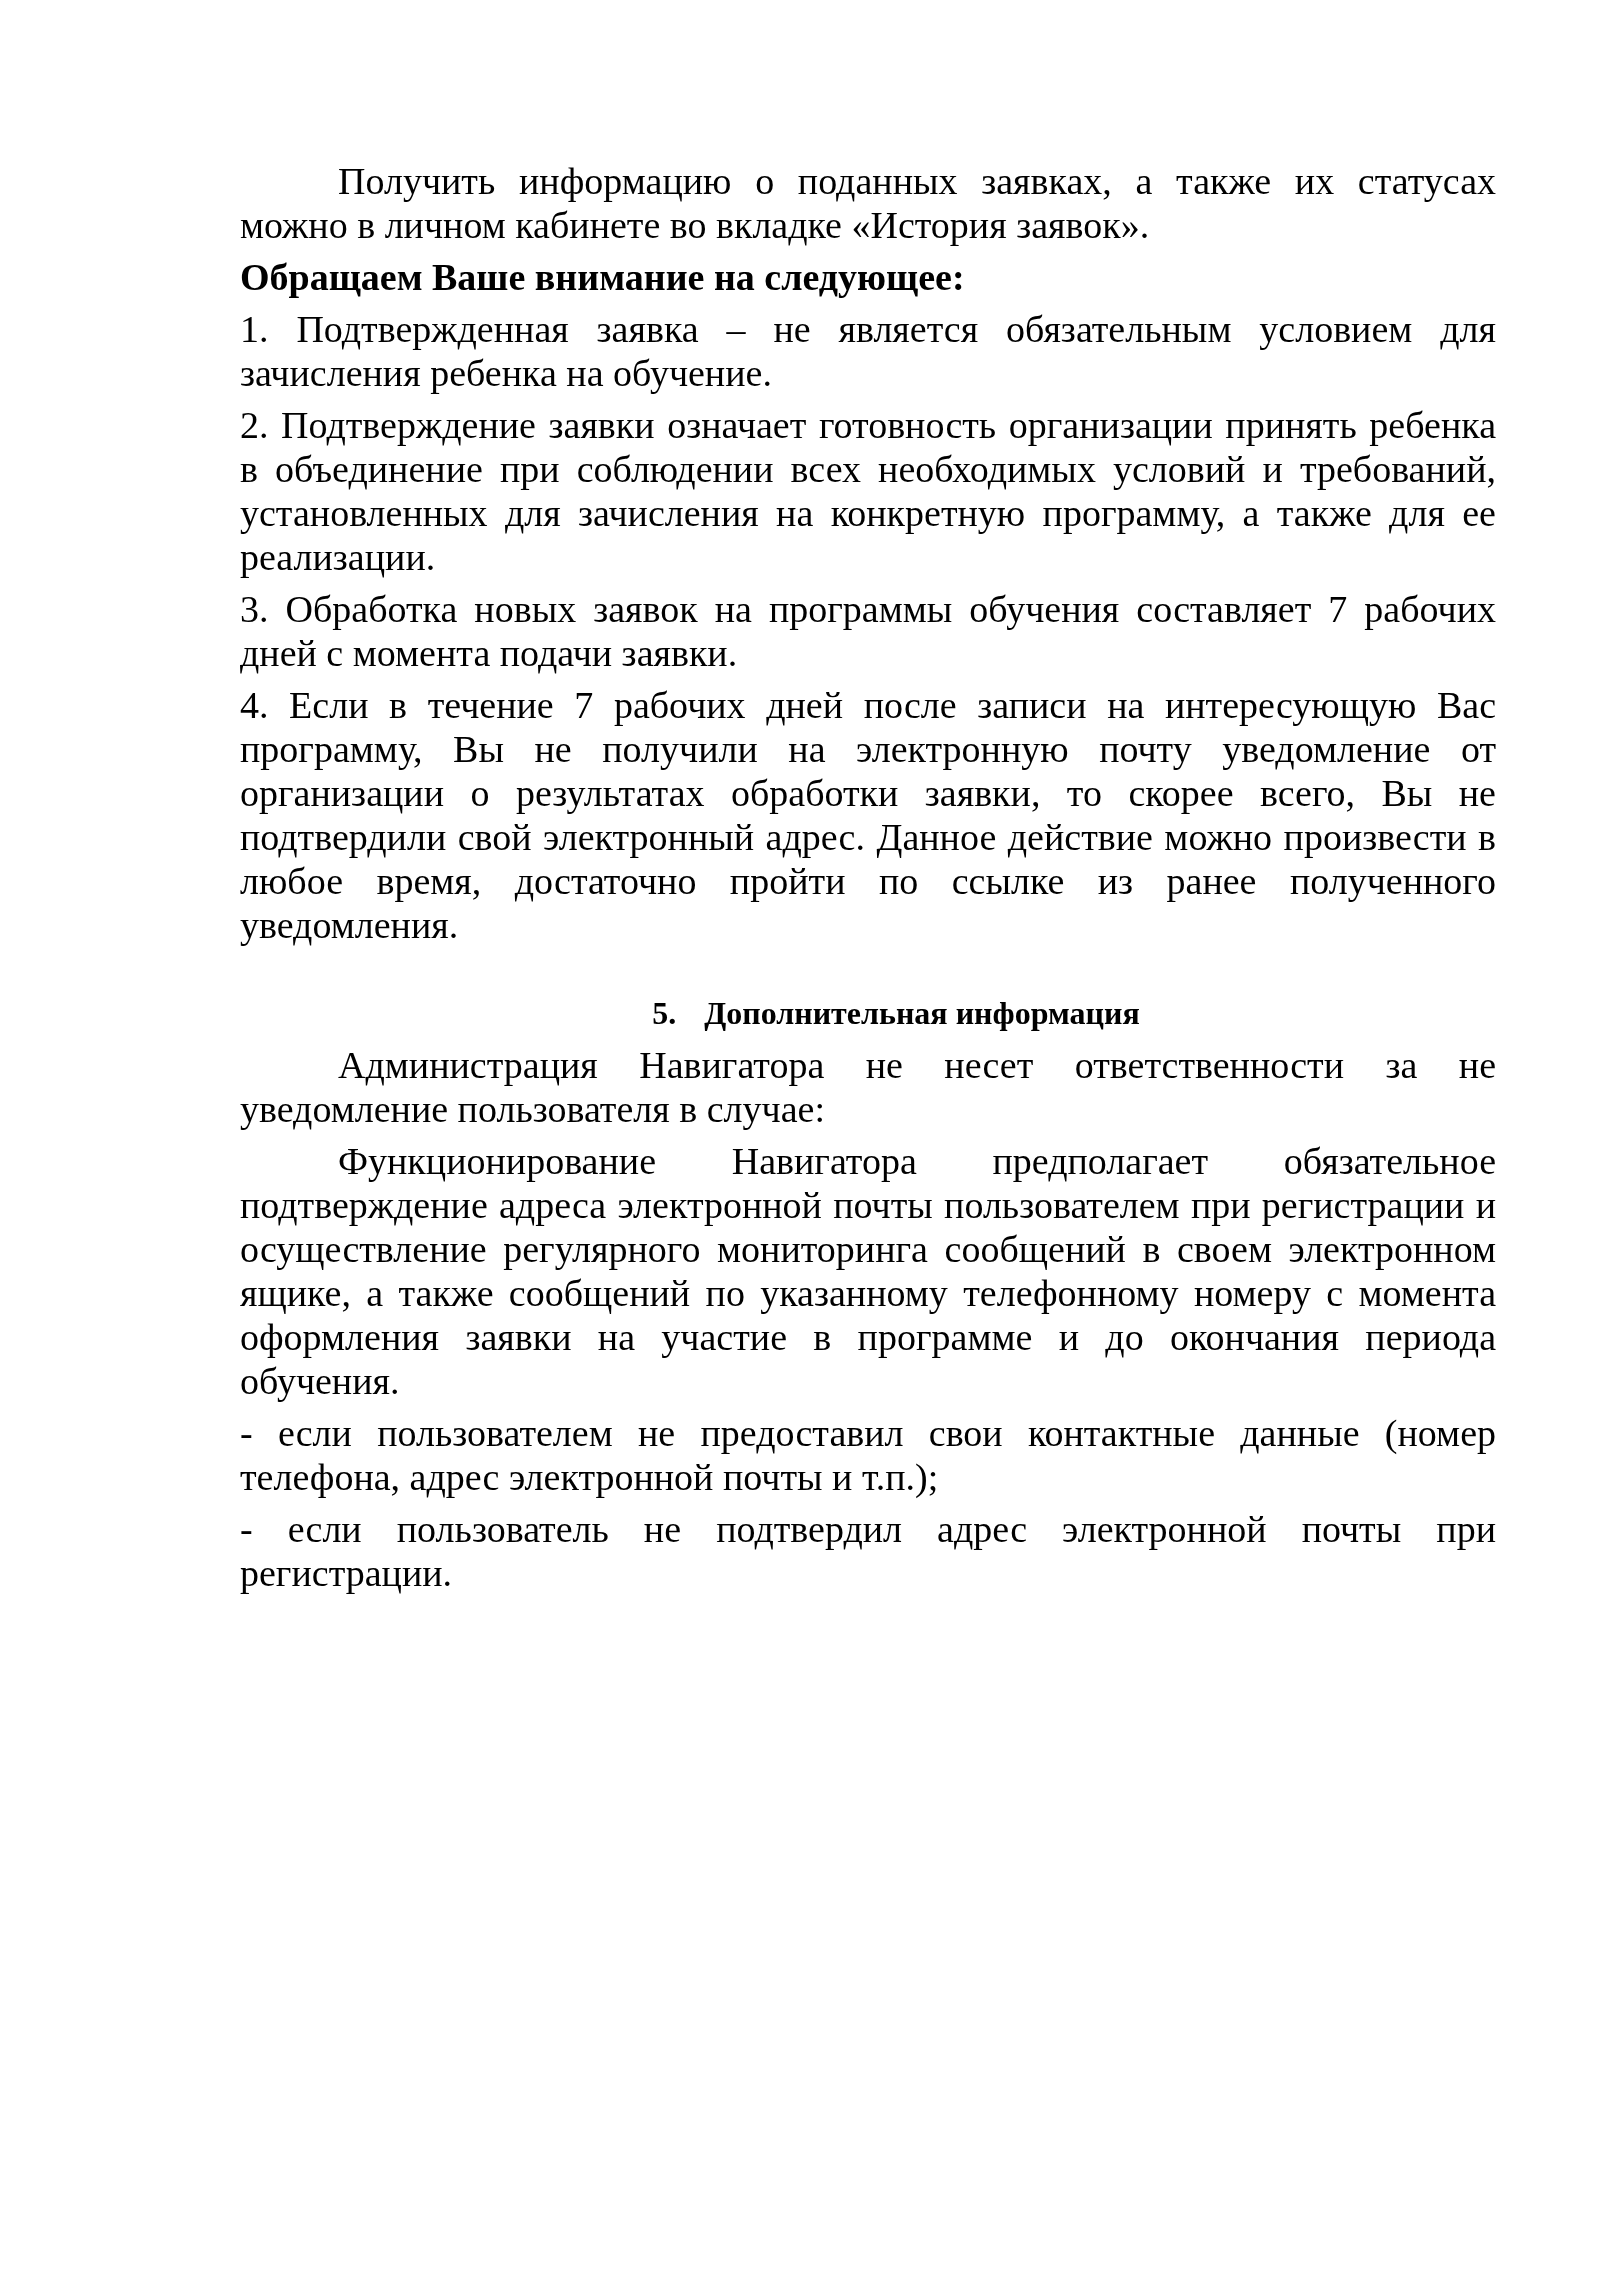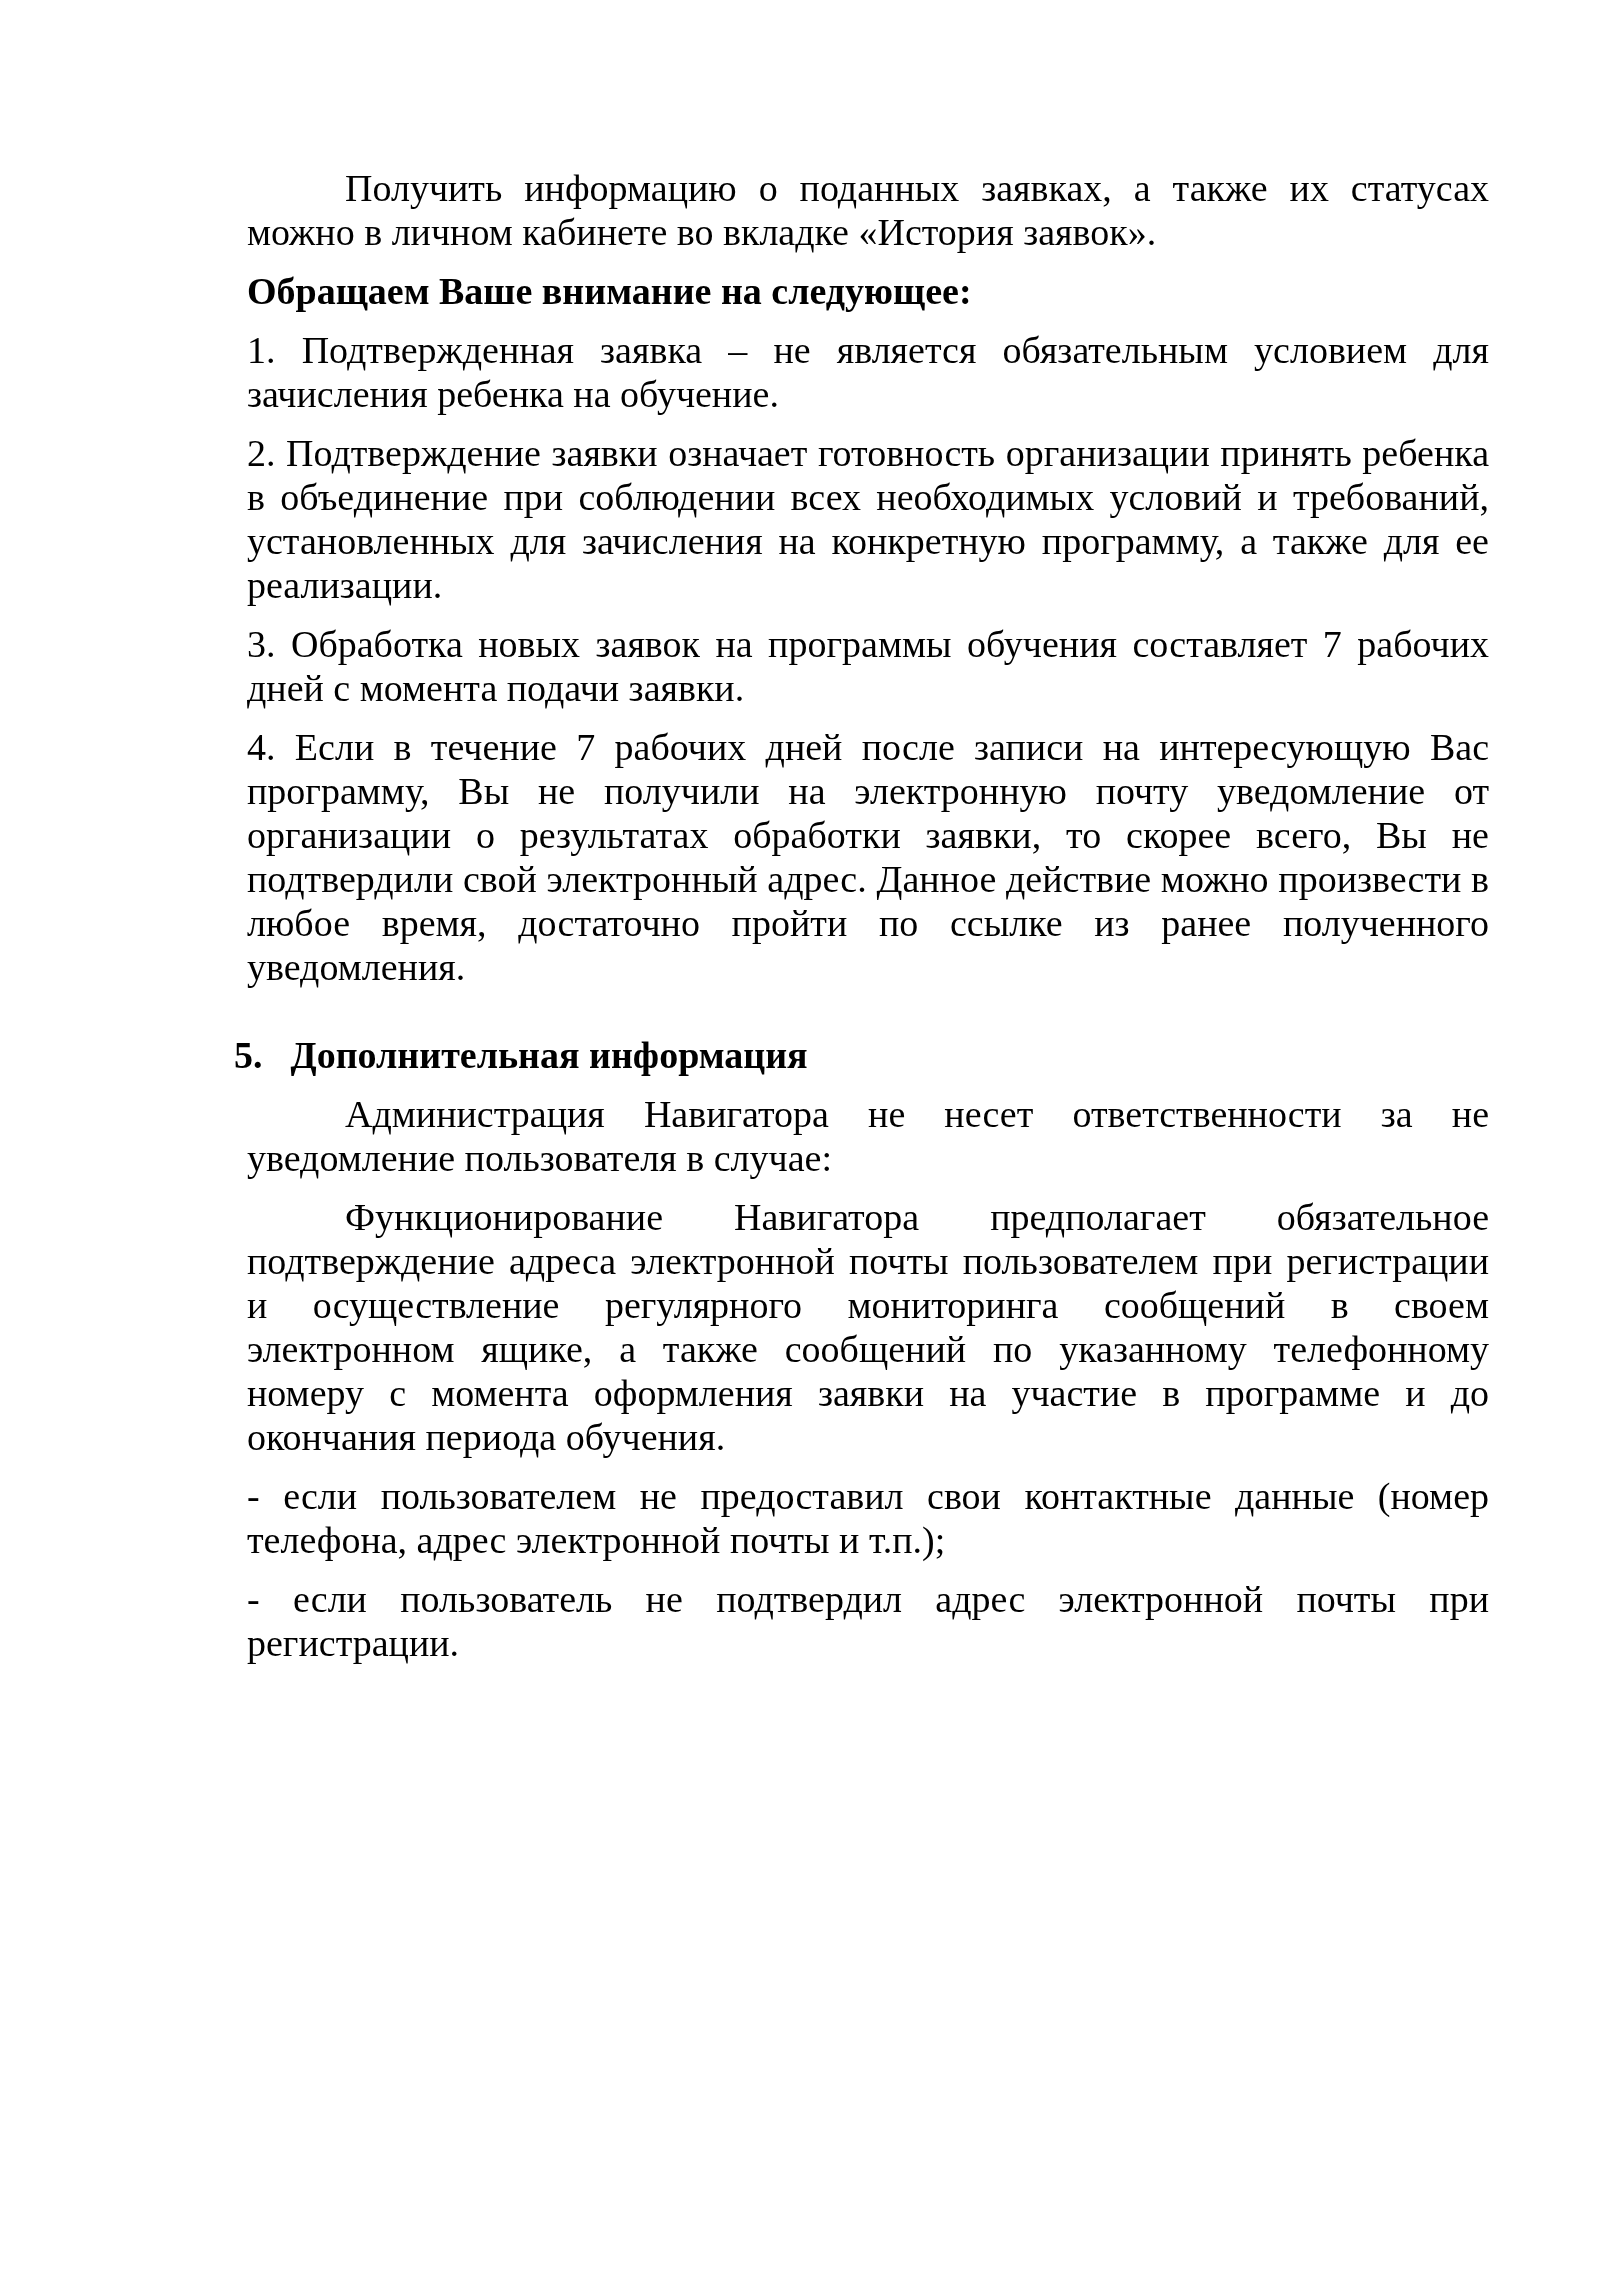--- a/index.html
+++ b/index.html
@@ -14,34 +14,34 @@
     background: #ffffff;
     box-sizing: border-box;
     padding: 151px 117px 0 232px;
     font-family: "Liberation Serif", "DejaVu Serif", serif;
     font-size: 38px;
     line-height: 44px;
     color: #000000;
     overflow: hidden;
   }
   .p {
-    margin: 15px;
+    margin: 8px;
     text-align: justify;
     text-justify: inter-word;
   }
   .indent { text-indent: 98px; }
   .bold { font-weight: bold; }
   .heading {
     margin: 44px 0 0 0;
-    font-size: 38px;
+    font-size: 32px;
     line-height: 44px;
     font-weight: bold;
-    text-align: left;
+    text-align: center;
     position: relative;
-    left: 2px;
+    left: 28px;
   }
   .heading-gap {
     display: inline-block;
     width: 28px;
   }
 </style>
 </head>
 <body>
 
 <div class="page">

